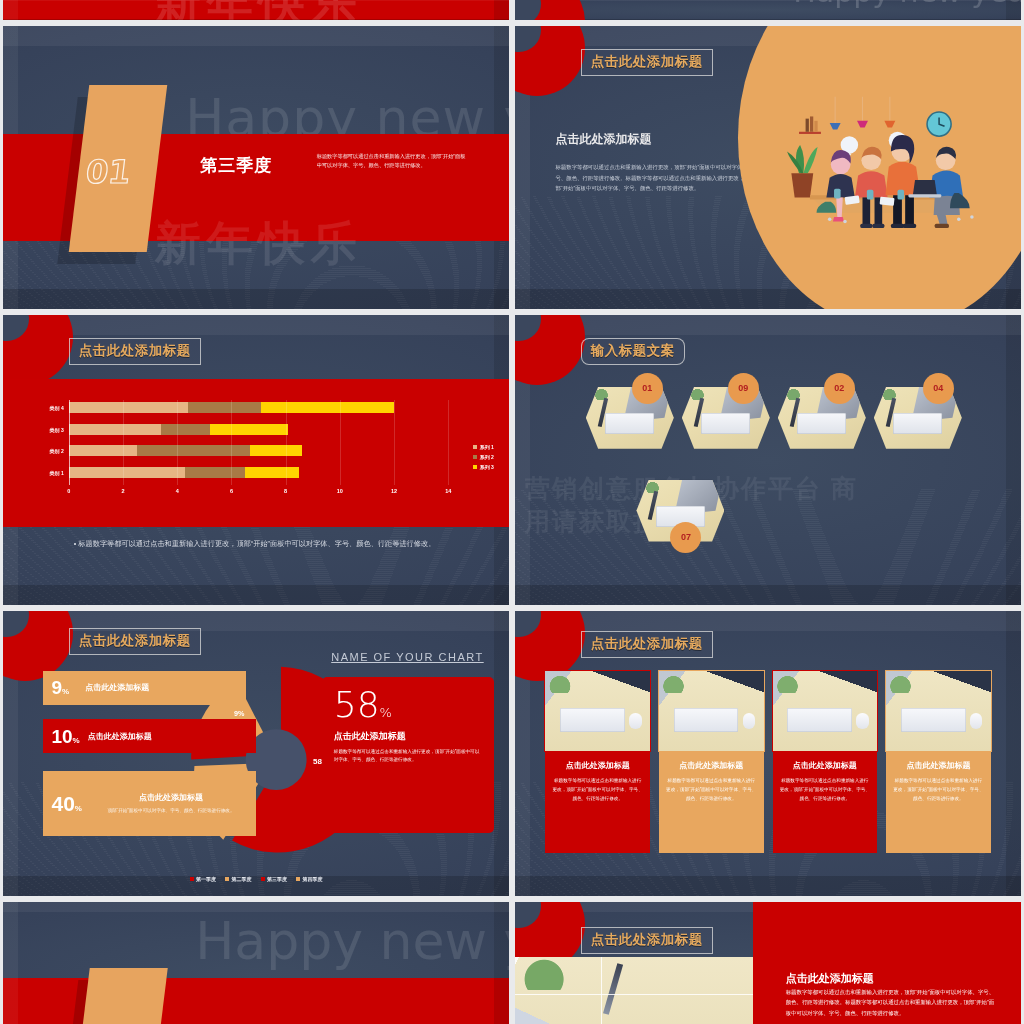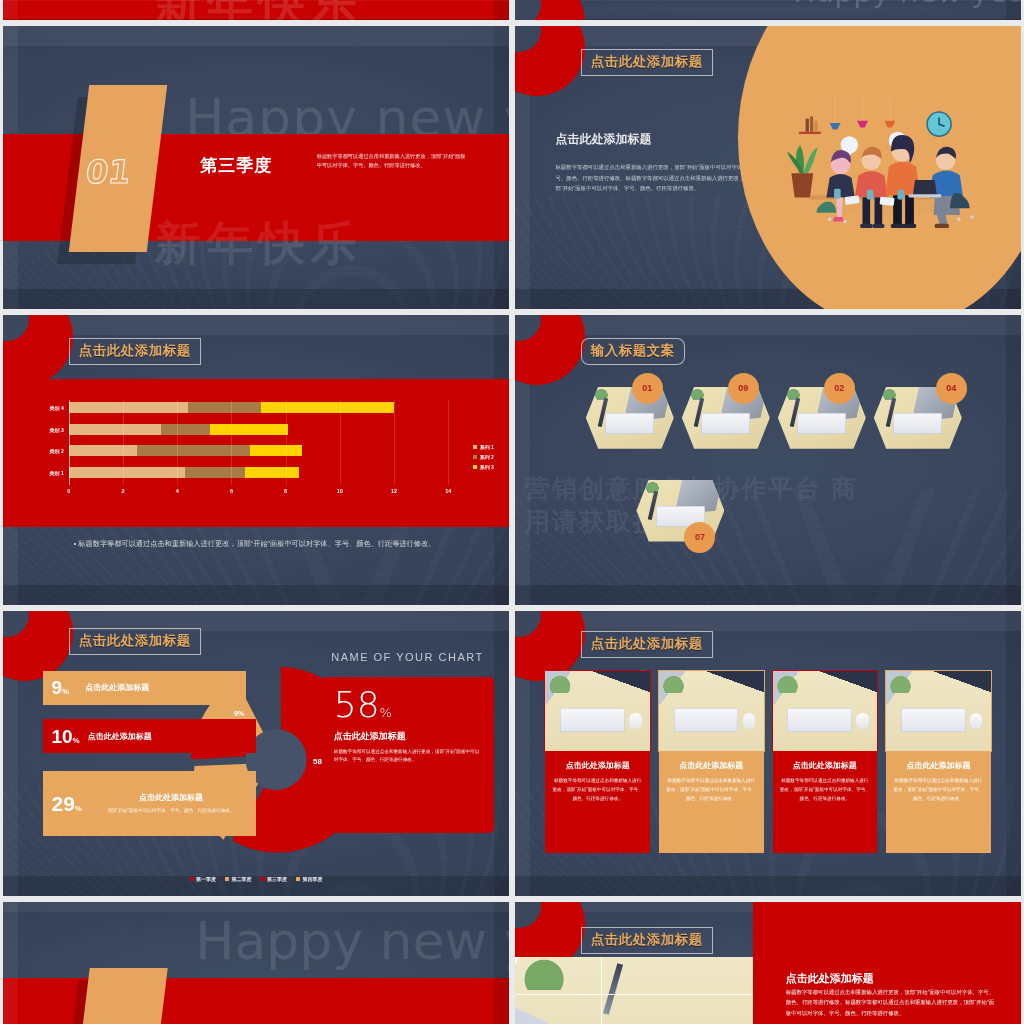--- a/index.html
+++ b/index.html
@@ -168,21 +168,21 @@
     background:#e89a4e; color:#b32020; font-weight:bold; font-size:9px;
     display:flex; align-items:center; justify-content:center; z-index:4;
   }
   .wm{
     position:absolute; left:2%; top:54%; width:70%;
     font-size:25px; font-weight:bold; color:rgba(255,255,255,.07);
     line-height:1.35; letter-spacing:2px; z-index:2; pointer-events:none;
   }
 
   
-  .pie-name{ position:absolute; right:5%; top:14%; font-size:11px; color:#c5cbd6; letter-spacing:1.5px; z-index:4;}
+  .pie-name{ position:absolute; right:5%; top:14%; font-size:11px; color:#c5cbd6; letter-spacing:1.5px; z-index:4;text-decoration:underline;}
   .lblbox{ position:absolute; display:flex; align-items:center; z-index:5; }
   .lbl-num{ font-size:19px; font-weight:bold; color:#fff; line-height:1; }
   .lbl-num sub{ font-size:8px; vertical-align:baseline; }
   .lbl-txt{ font-size:8px; font-weight:bold; color:#fff; }
   .lbl-sub{ font-size:4.6px; line-height:1.7; color:#fff; opacity:.92; }
   .donut{ position:absolute; z-index:3; }
   .bigpanel{
     position:absolute; right:3%; top:23%; width:34%; height:55%;
     background:#c90000; border-radius:5px; z-index:4;
     padding:10px 12px;
@@ -477,32 +477,32 @@
           </div>
           <div class="hexbadge" style="left: 46px; top: -6px;">02</div>
         </div>
         <div class="hexitem">
           <div class="hex">
             <div class="plant"></div>
             <div class="lap"></div>
             <div class="pen"></div>
             <div class="kbd"></div>
           </div>
-          <div class="hexbadge" style="left: 62px; top: -6px;">04</div>
+          <div class="hexbadge" style="left: 49px; top: -6px;">04</div>
         </div>
       </div>
     <div class="hexrow" id="hexrow2" style="left:24%;top:54%;gap:8px;">
         <div class="hexitem">
           <div class="hex">
             <div class="plant"></div>
             <div class="lap"></div>
             <div class="pen"></div>
             <div class="kbd"></div>
           </div>
-          <div class="hexbadge" style="left: 48px; top: 50px;">07</div>
+          <div class="hexbadge" style="left: 34px; top: 50px;">07</div>
         </div>
       </div>
   </div>
 
   <div class="slide">
     <div class="wave"></div>
     <div class="qcircle"></div>
     <div class="boxtitle" style="left:13%;top:6%;">点击此处添加标题</div>
     <div class="pie-name">NAME OF YOUR CHART</div>
 
@@ -524,21 +524,21 @@
 
     <div class="lblbox" style="left:8%;top:21%;width:40%;height:12%;background:#e8a75f;padding:0 8px;">
       <span class="lbl-num"><span>9</span><sub>%</sub></span>
       <span class="lbl-txt" style="margin-left:16px;">点击此处添加标题</span>
     </div>
     <div class="lblbox" style="left:8%;top:38%;width:42%;height:12%;background:#c90000;padding:0 8px;">
       <span class="lbl-num"><span>10</span><sub>%</sub></span>
       <span class="lbl-txt" style="margin-left:8px;">点击此处添加标题</span>
     </div>
     <div class="lblbox" style="left:8%;top:56%;width:42%;height:23%;background:#e8a75f;padding:0 8px;flex-direction:row;align-items:center;">
-      <span class="lbl-num" style="font-size:21px;"><span>29</span><sub>%</sub></span>
+      <span class="lbl-num" style="font-size:21px;"><span>40</span><sub>%</sub></span>
       <span style="margin-left:12px;text-align:center;flex:1;">
         <span class="lbl-txt" style="display:block;margin-bottom:4px;">点击此处添加标题</span>
         <span class="lbl-sub" style="display:block;">顶部“开始”面板中可以对字体、字号、颜色、行距等进行修改。</span>
       </span>
     </div>
 
     <div class="bigpanel">
       <div class="bignum"><span>58</span><sub>%</sub></div>
       <div class="bh">点击此处添加标题</div>
       <div class="bp">标题数字等都可以通过点击和重新输入进行更改，顶部“开始”面板中可以对字体、字号、颜色、行距等进行修改。</div>

